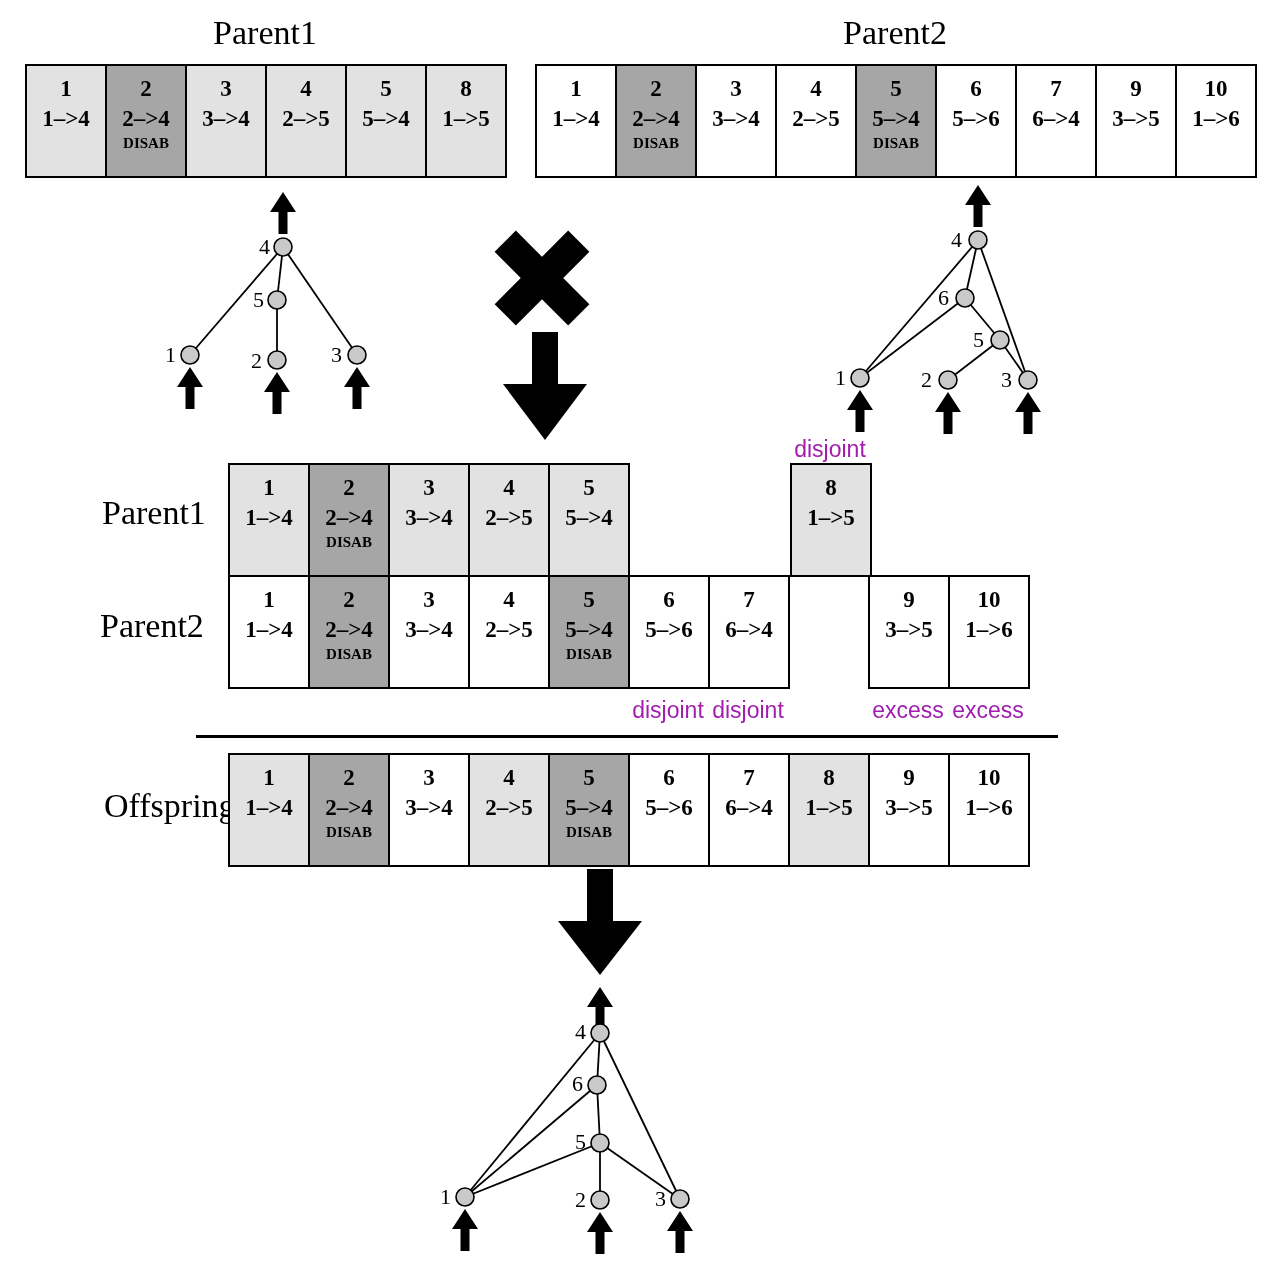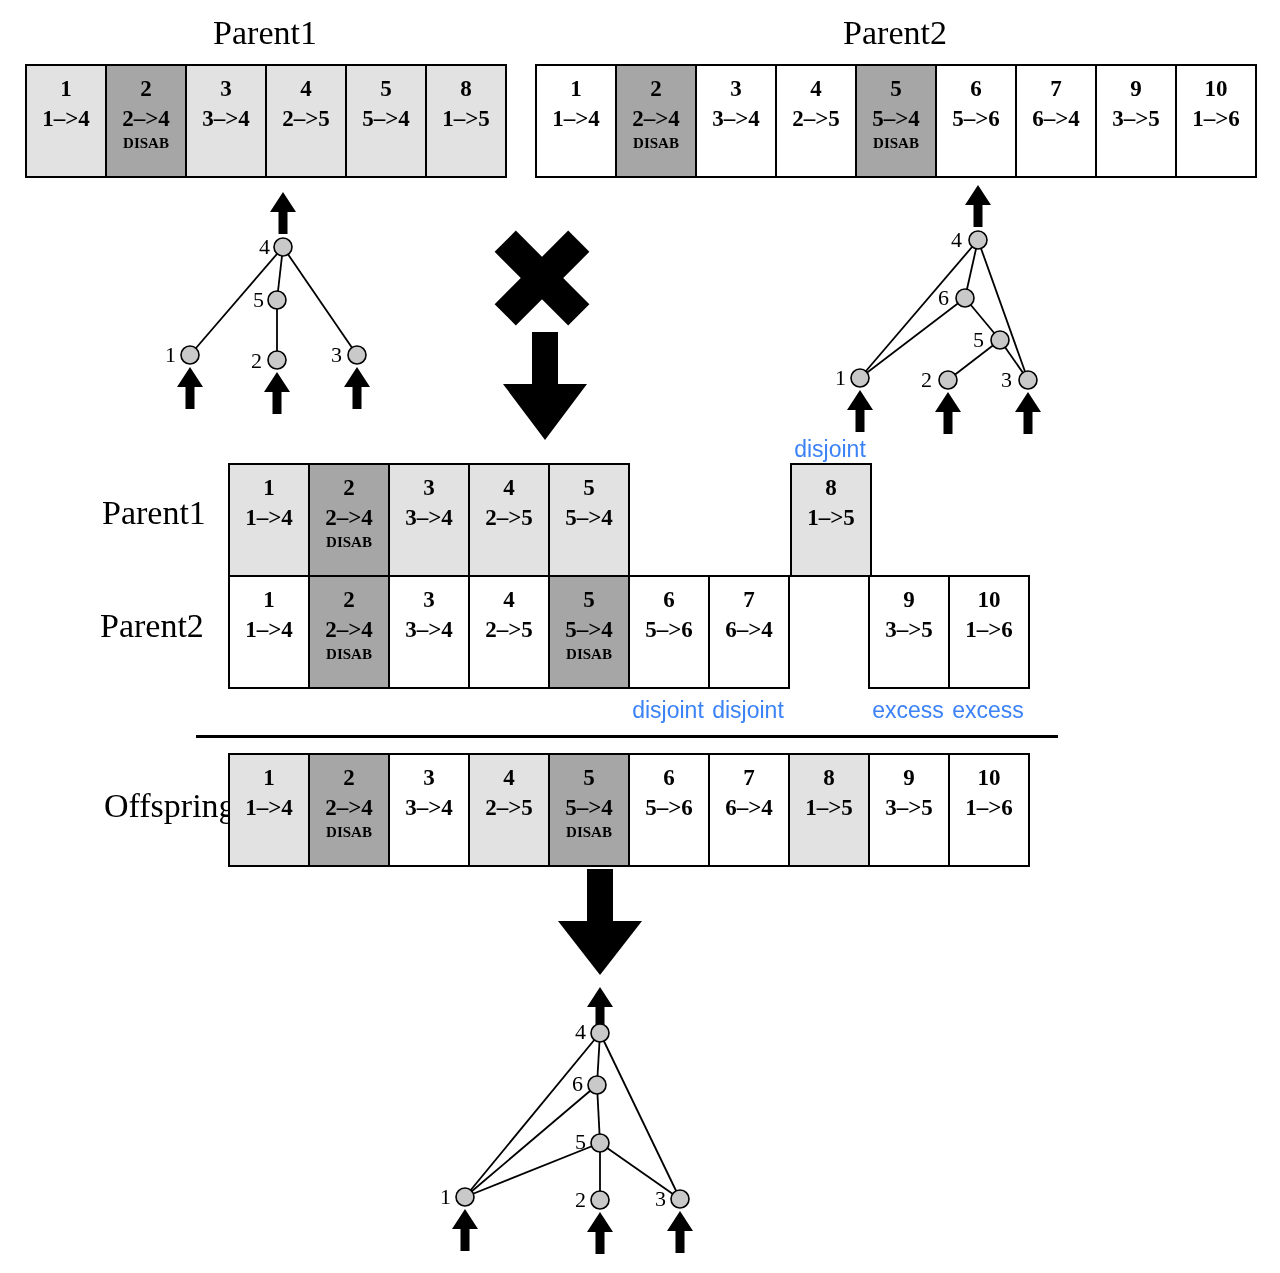--- a/index.html
+++ b/index.html
@@ -5,21 +5,21 @@
   * { margin:0; padding:0; box-sizing:border-box; }
   html,body { background:#ffffff; }
   .canvas {
     position:relative; width:1272px; height:1273px; background:#ffffff;
     font-family:"Liberation Serif", serif; color:#000; overflow:hidden;
   }
   .title { position:absolute; font-size:34px; text-align:center; }
   .row-label { position:absolute; font-size:34px; }
   .note {
     position:absolute; font-family:"Liberation Sans", sans-serif;
-    font-size:23px; text-align:center; color:#3b82f6;
+    font-size:23px; text-align:center; color:#a21caf;
   }
   .gene-row { position:absolute; display:flex; }
   .gene {
     width:82px; height:114px; border:2px solid #000; background:#ffffff;
     display:flex; flex-direction:column; align-items:center;
     padding-top:8px; font-weight:bold; font-size:23px; line-height:1.3;
     text-align:center;
   }
   .gene + .gene { margin-left:-2px; }
   .gene.light { background:#e2e2e2; }

